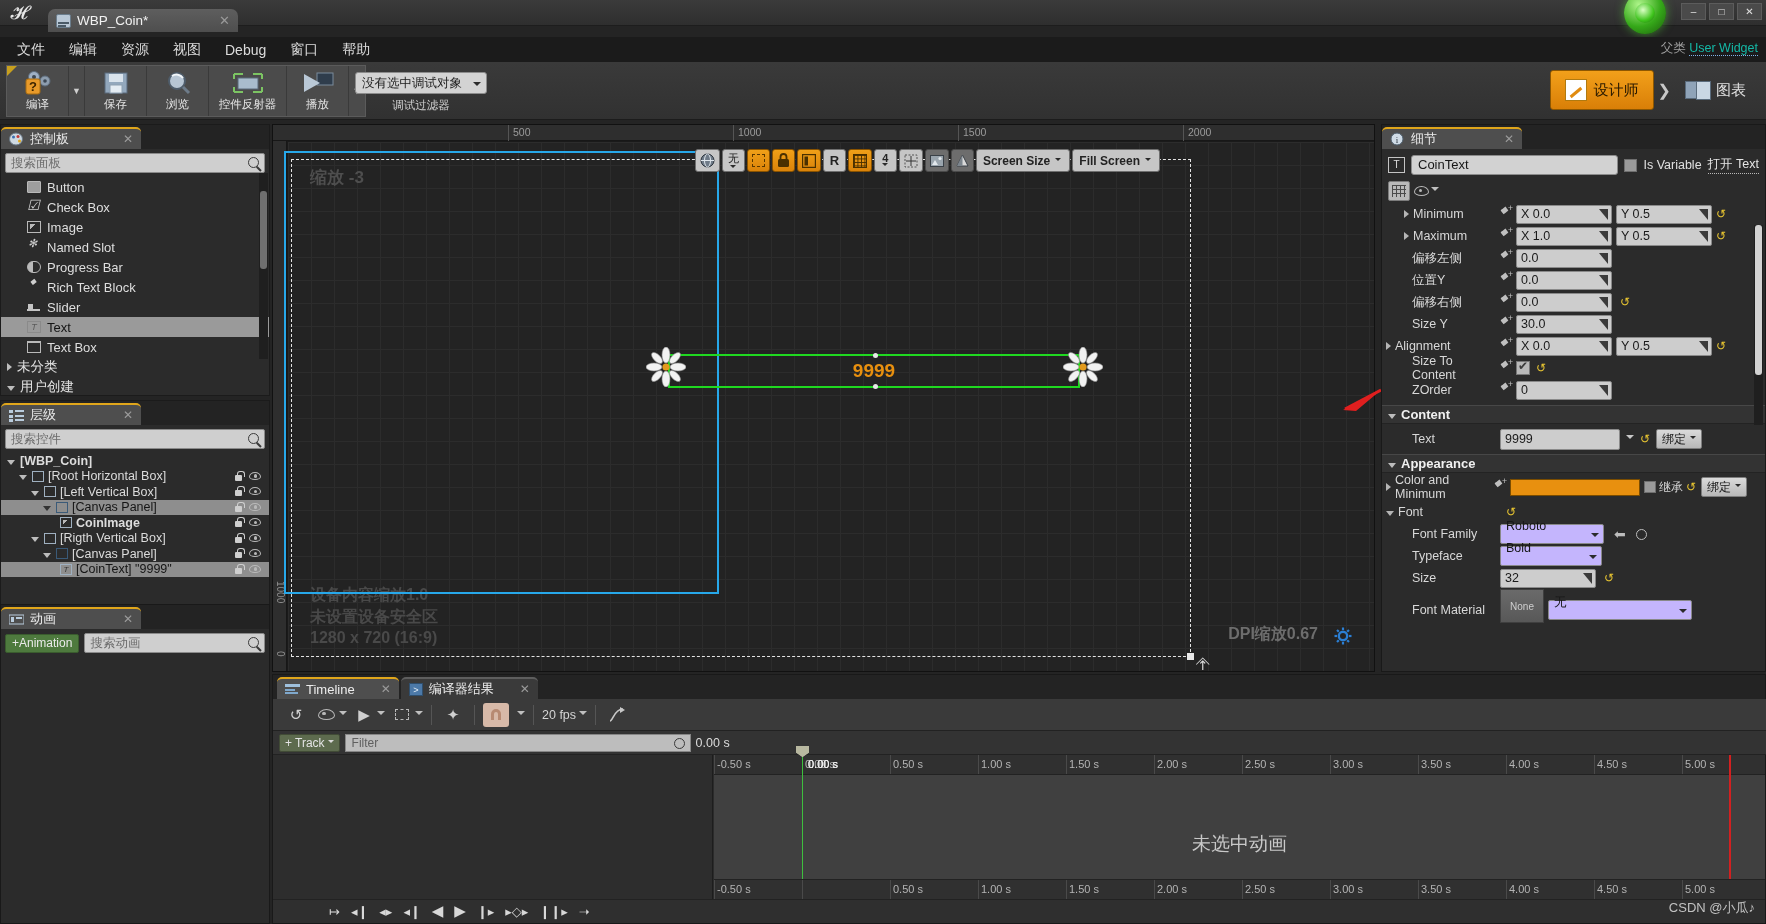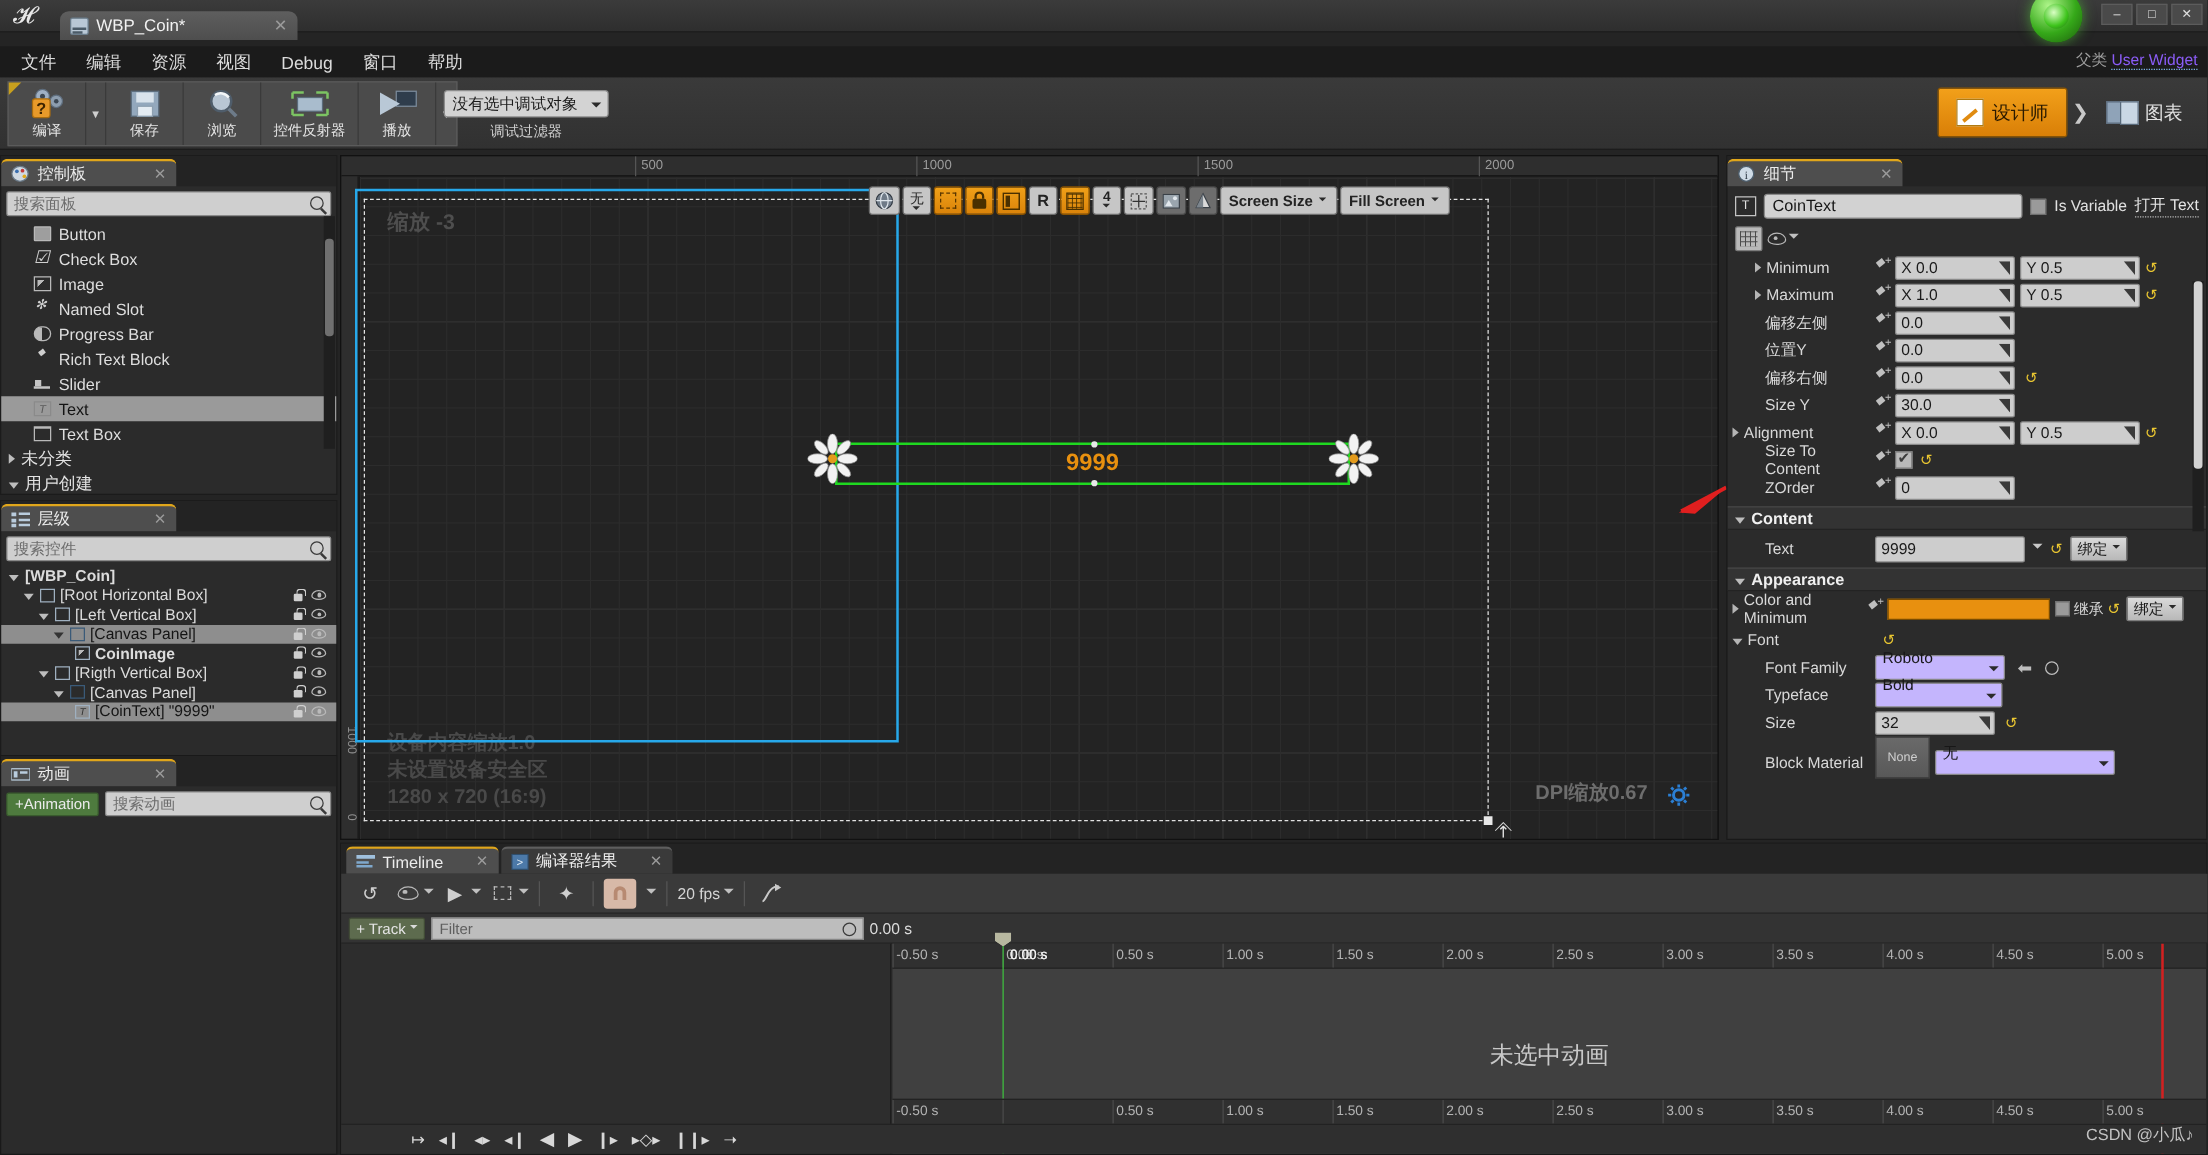--- a/index.html
+++ b/index.html
@@ -32,21 +32,21 @@
     background:radial-gradient(circle at 35% 30%, #aef58a, #35a819 55%, #1c5c0c);
     box-shadow:0 0 10px rgba(90,220,60,.55); }
   .green-orb:after{content:"";position:absolute;left:11px;top:11px;width:20px;height:20px;border-radius:50%;
     background:radial-gradient(circle at 40% 35%,#d9ffc4,#3ec41c 60%,#1f6b10);}
 
   
   .menubar { position:absolute; left:0; top:37px; width:1766px; height:25px;
     background:#1b1b1b; display:flex; align-items:center; padding-left:6px; gap:2px; }
   .menubar .mi { padding:3px 11px; color:#dcdcdc; font-size:14px; }
   .user-widget { position:absolute; right:8px; top:40px; font-size:12.5px; color:#9f9f9f; }
-  .user-widget b { color:#8b5cf6; font-weight:normal; border-bottom:1px dotted #7fb3e8; }
+  .user-widget b { color:#14b8a6; font-weight:normal; border-bottom:1px dotted #7fb3e8; }
 
   
   .toolbar { position:absolute; left:0; top:62px; width:1766px; height:58px;
     background:linear-gradient(#3a3a3a,#313131); border-bottom:1px solid #1c1c1c; }
   .tb-panel { position:absolute; left:6px; top:3px; height:52px; background:#4b4b4b;
     border:1px solid #5b5b5b; display:flex; align-items:stretch; }
   .tb-btn { width:62px; display:flex; flex-direction:column; align-items:center; justify-content:center;
     gap:1px; border-right:1px solid #3a3a3a; position:relative; }
   .tb-btn .lbl { font-size:11.5px; color:#e4e4e4; }
   .tb-btn .gi { height:26px; display:flex; align-items:center; justify-content:center; }
@@ -930,21 +930,21 @@
         <div class="nfield" style="width:96px">
           <span>32</span>
           <svg class="spin" viewBox="0 0 9 11">
               <polygon points="0,0 9,0 9,11" fill="#3a3a3a"></polygon>
             </svg>
           </div>
         <span class="revert" style="margin-left:8px">↺</span>
       </div>
       <div class="prow" style="height:34px; align-items:flex-start">
         <div class="plabel ind2" style="margin-top:14px">
-            <span>Block Material</span>
+            <span>Font Material</span>
           </div>
         <div class="matsw">
           <span style="display:block;margin-top:-4px">None</span>
           </div>
         <div class="selbox" style="width:144px; margin-left:4px; margin-top:11px">
           <span>无</span>
           </div>
       </div>
     </div>
 

